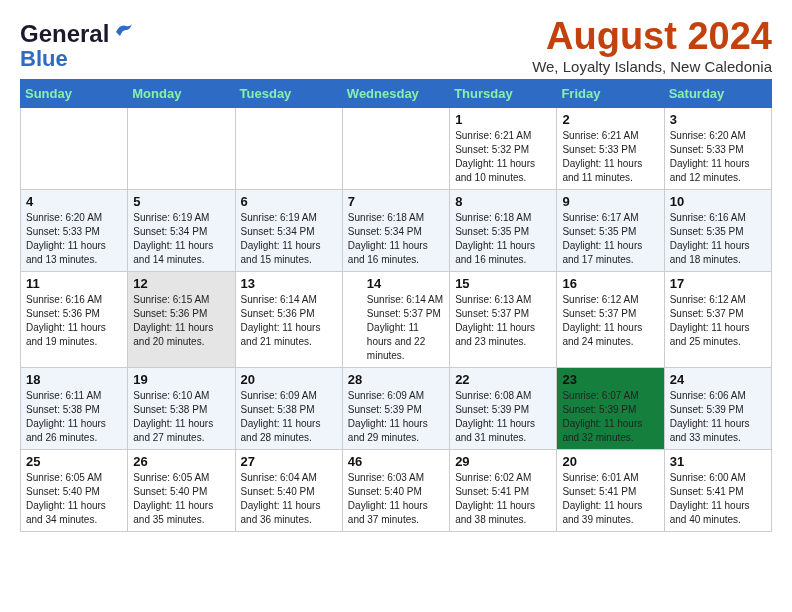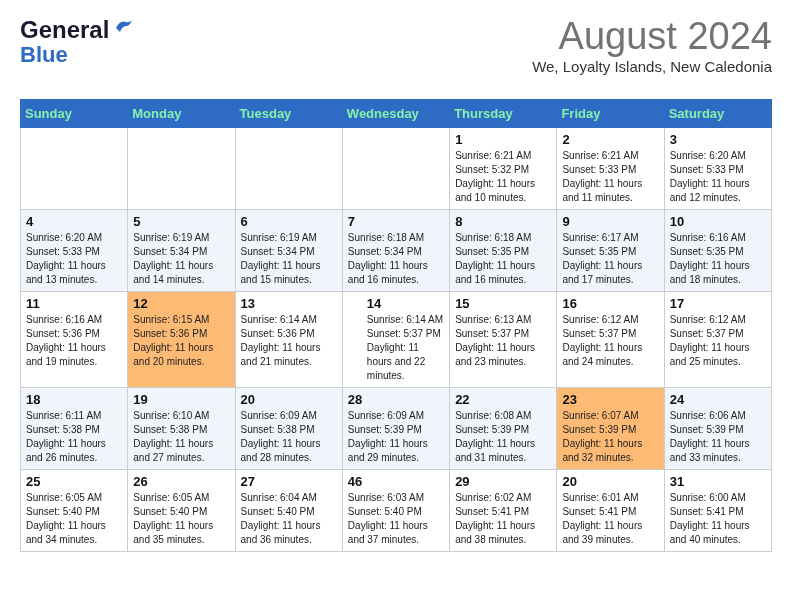--- a/index.html
+++ b/index.html
@@ -6,30 +6,30 @@
     body {
       font-family: Arial, sans-serif;
       background: #fff;
       width: 792px;
       min-height: 612px;
       padding: 16px 20px;
     }
     .header {
       display: flex;
       justify-content: space-between;
-      align-items: flex-start;
-      margin-bottom: 24px;
+      align-items: center;
+      margin-bottom: 4px;
     }
     .title-area {
       text-align: right;
     }
     .month-title {
       font-size: 38px;
-      font-weight: normal;
-      color: #737373;
+      font-weight: bold;
+      color: #c2410c;
       line-height: 1.1;
     }
     .location {
       font-size: 15px;
       color: #333;
       font-weight: normal;
     }
     table {
       width: 100%;
       border-collapse: collapse;
@@ -191,21 +191,21 @@
         </div>
         </td>
       </tr>
       <tr>
         <td style="background-color: rgb(255, 255, 255);">
           <div class="day-num">11</div>
         <div class="day-info">
           Sunrise: 6:16 AM<br>Sunset: 5:36 PM<br>Daylight: 11 hours and 19 minutes.
         </div>
         </td>
-        <td style="background-color: #fdba74;">
+        <td style="background-color: #e5e5e5;">
           <div class="day-num">12</div>
         <div class="day-info">
           Sunrise: 6:15 AM<br>Sunset: 5:36 PM<br>Daylight: 11 hours and 20 minutes.
         </div>
         </td>
         <td style="background-color: rgb(255, 255, 255);">
           <div class="day-num">13</div>
         <div class="day-info">
           Sunrise: 6:14 AM<br>Sunset: 5:36 PM<br>Daylight: 11 hours and 21 minutes.
         </div>
@@ -259,21 +259,21 @@
         <div class="day-info">
           Sunrise: 6:09 AM<br>Sunset: 5:39 PM<br>Daylight: 11 hours and 29 minutes.
         </div>
         </td>
         <td style="background-color: rgb(240, 244, 251);">
           <div class="day-num">22</div>
         <div class="day-info">
           Sunrise: 6:08 AM<br>Sunset: 5:39 PM<br>Daylight: 11 hours and 31 minutes.
         </div>
         </td>
-        <td style="background-color: #fdba74;">
+        <td style="background-color: #15803d;">
           <div class="day-num">23</div>
         <div class="day-info">
           Sunrise: 6:07 AM<br>Sunset: 5:39 PM<br>Daylight: 11 hours and 32 minutes.
         </div>
         </td>
         <td style="background-color: rgb(240, 244, 251);">
           <div class="day-num">24</div>
         <div class="day-info">
           Sunrise: 6:06 AM<br>Sunset: 5:39 PM<br>Daylight: 11 hours and 33 minutes.
         </div>

